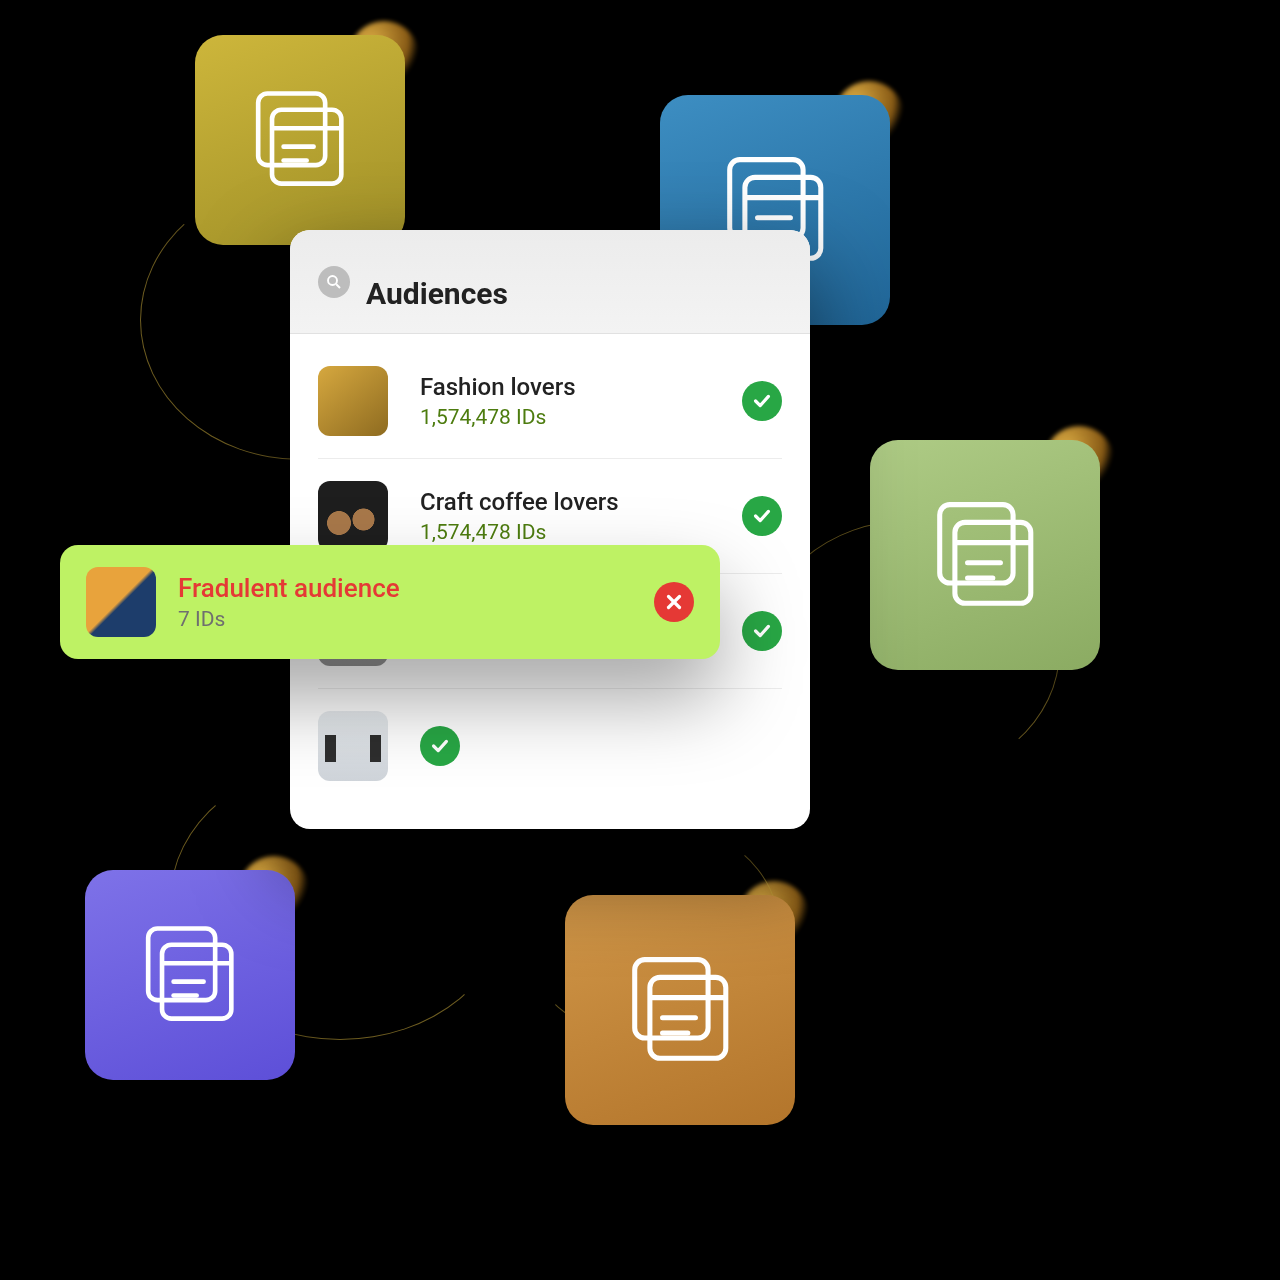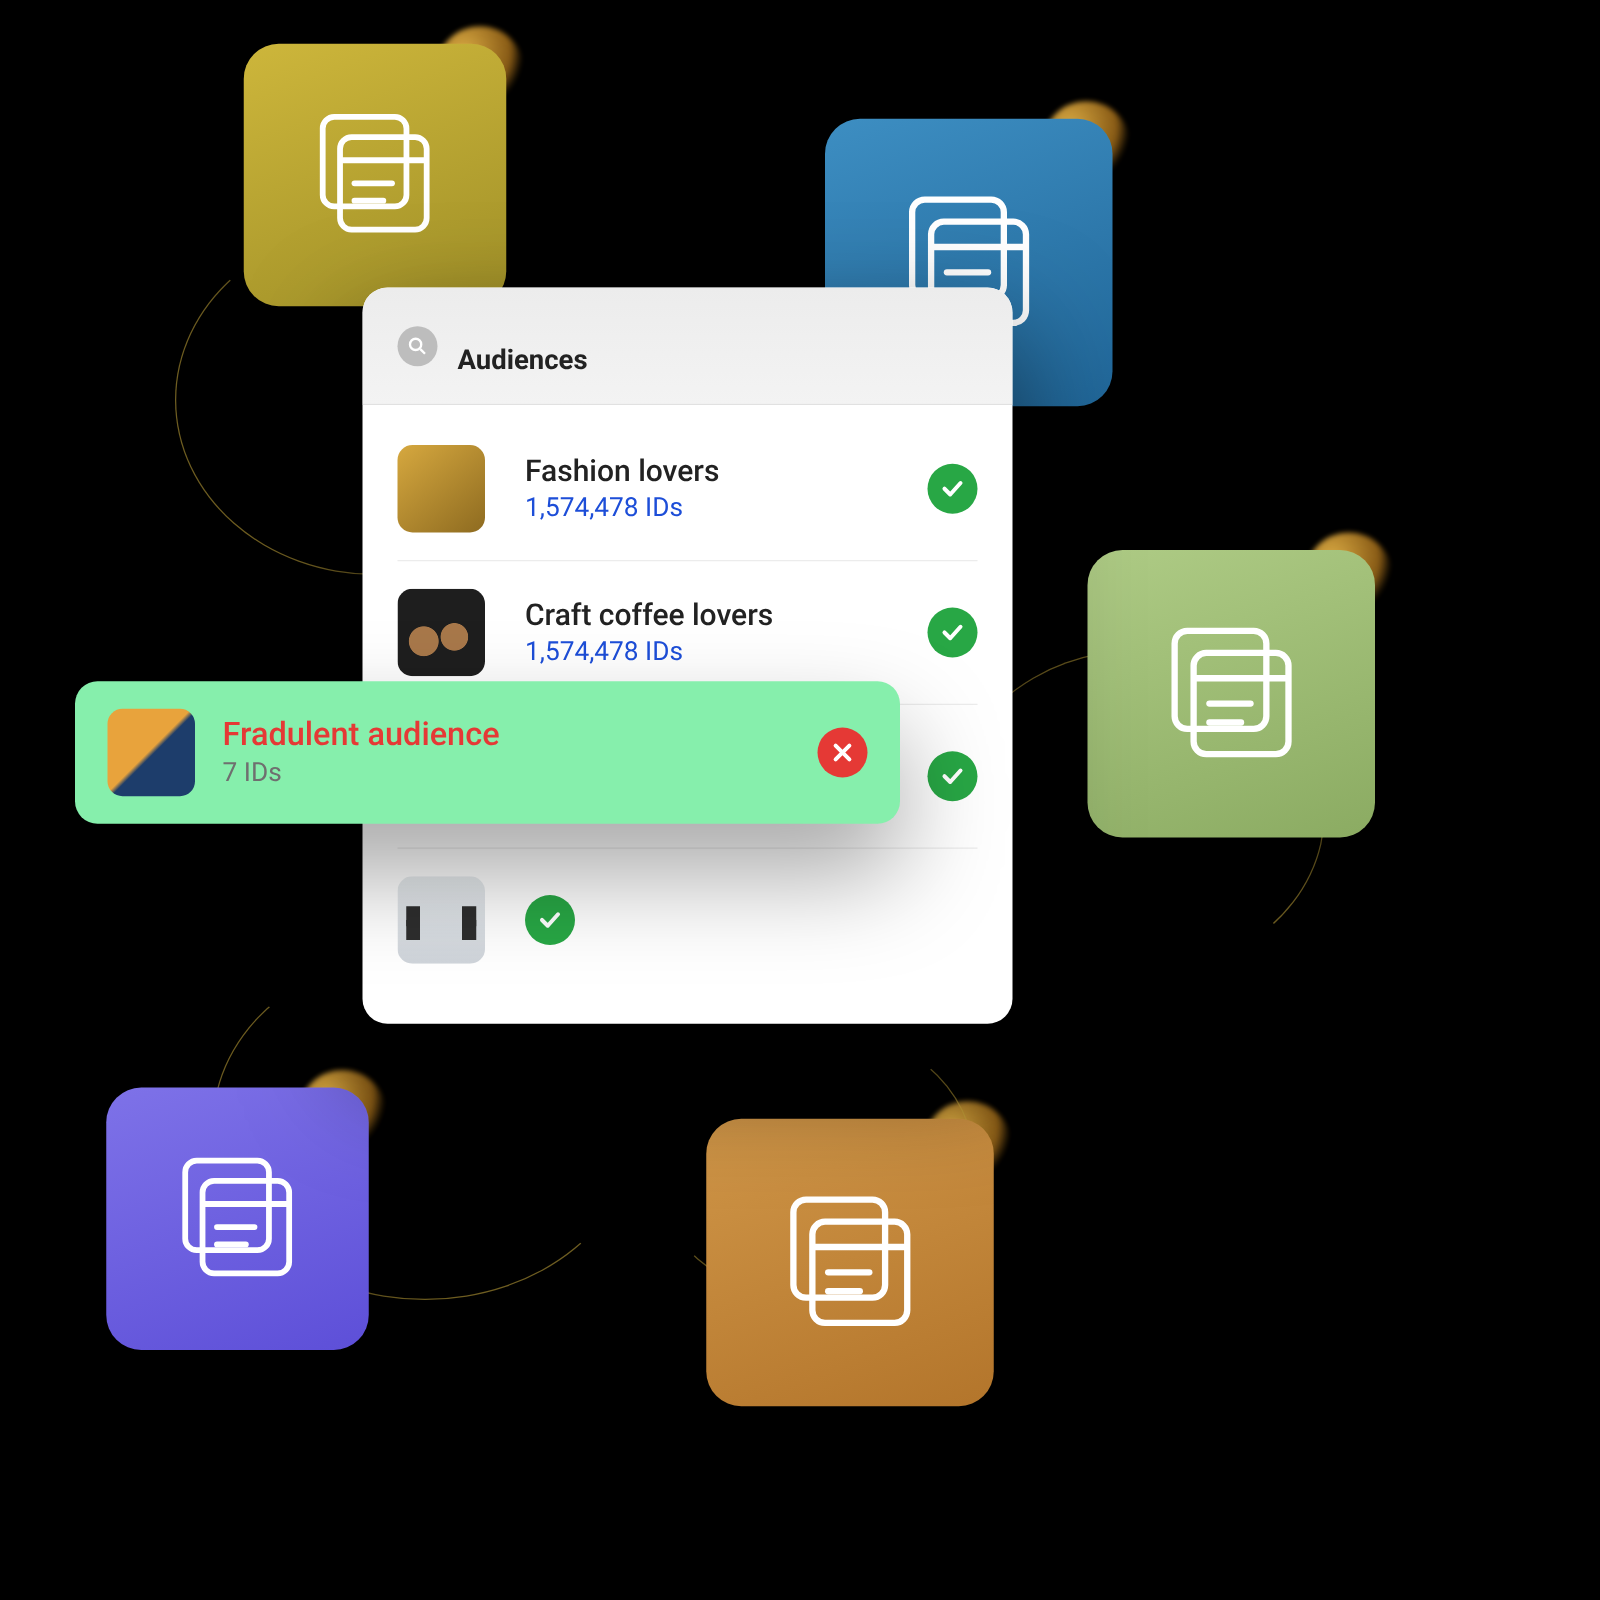--- a/index.html
+++ b/index.html
@@ -63,21 +63,21 @@
       padding:22px 28px;
       background:linear-gradient(#ececec,#f3f3f3);
       border-bottom:1px solid #e1e1e1;
     }
     .loupe {
       width:32px; height:32px; border-radius:50%;
       background:#bdbdbd;
       display:flex; align-items:center; justify-content:center;
     }
     .loupe svg{ width:18px; height:18px; stroke:#fff; fill:none; stroke-width:2.5;}
-    .card-title { font-size:22px; font-weight:700; color:#222;margin-top:24px; }
+    .card-title { font-size:30px; font-weight:700; color:#222;margin-top:24px; }
 
     .list { padding:10px 28px 26px; }
     .row {
       display:flex; align-items:center; gap:32px;
       padding:22px 0;
       border-bottom:1px solid #ececec;
     }
     .row:last-child{ border-bottom:none;}
     .thumb {
       width:70px; height:70px; border-radius:12px;
@@ -92,34 +92,34 @@
     .thumb.sneak::after{content:""; position:absolute; left:10px; bottom:10px; width:18px; height:18px; border-radius:50%; background:#d33;}
     .thumb.sneak::before{content:""; position:absolute; left:34px; bottom:10px; width:18px; height:18px; border-radius:50%; background:#e6a23c;}
     .thumb.gym    { background:
        linear-gradient(90deg,#2e2e2e 0 20%,transparent 20% 80%,#2e2e2e 80%) 50% 45%/80% 16px no-repeat,
        linear-gradient(90deg,#2e2e2e 0 20%,transparent 20% 80%,#2e2e2e 80%) 50% 65%/80% 16px no-repeat,
        linear-gradient(#e8ecef,#cfd4da);}
     .thumb.geo    { background:linear-gradient(135deg,#e8a33c 0 48%,#1d3d6b 52% 100%);}
 
     .row .txt { flex:1; min-width:0;}
     .row .name { font-size:24px; font-weight:500; color:#222; margin-bottom:4px;}
-    .row .sub  { font-size:21px; color:#1d4ed8; }
+    .row .sub  { font-size:21px; color:#4d7c0f; }
 
     .badge { width:40px; height:40px; border-radius:50%; flex-shrink:0;
              display:flex; align-items:center; justify-content:center;}
     .badge.ok  { background:#28a745;}
     .badge.err { background:#e53935;}
     .badge svg { width:22px; height:22px; stroke:#fff; fill:none; stroke-width:3.5; stroke-linecap:round; stroke-linejoin:round;}
 
     
     .alert {
       position:absolute;
       left:60px; top:545px;
       width:660px;
-      background:#86efac;
+      background:#bef264;
       border-radius:18px;
       box-shadow:0 40px 80px rgba(0,0,0,.35);
       display:flex; align-items:center; gap:22px;
       padding:22px 26px;
       z-index:20;
     }
     .alert .name { color:#e53935; font-size:26px; font-weight:500; margin-bottom:4px;}
     .alert .sub  { color:#6f6f6f; font-size:21px;}
     .alert .txt  { flex:1;}
   </style>

